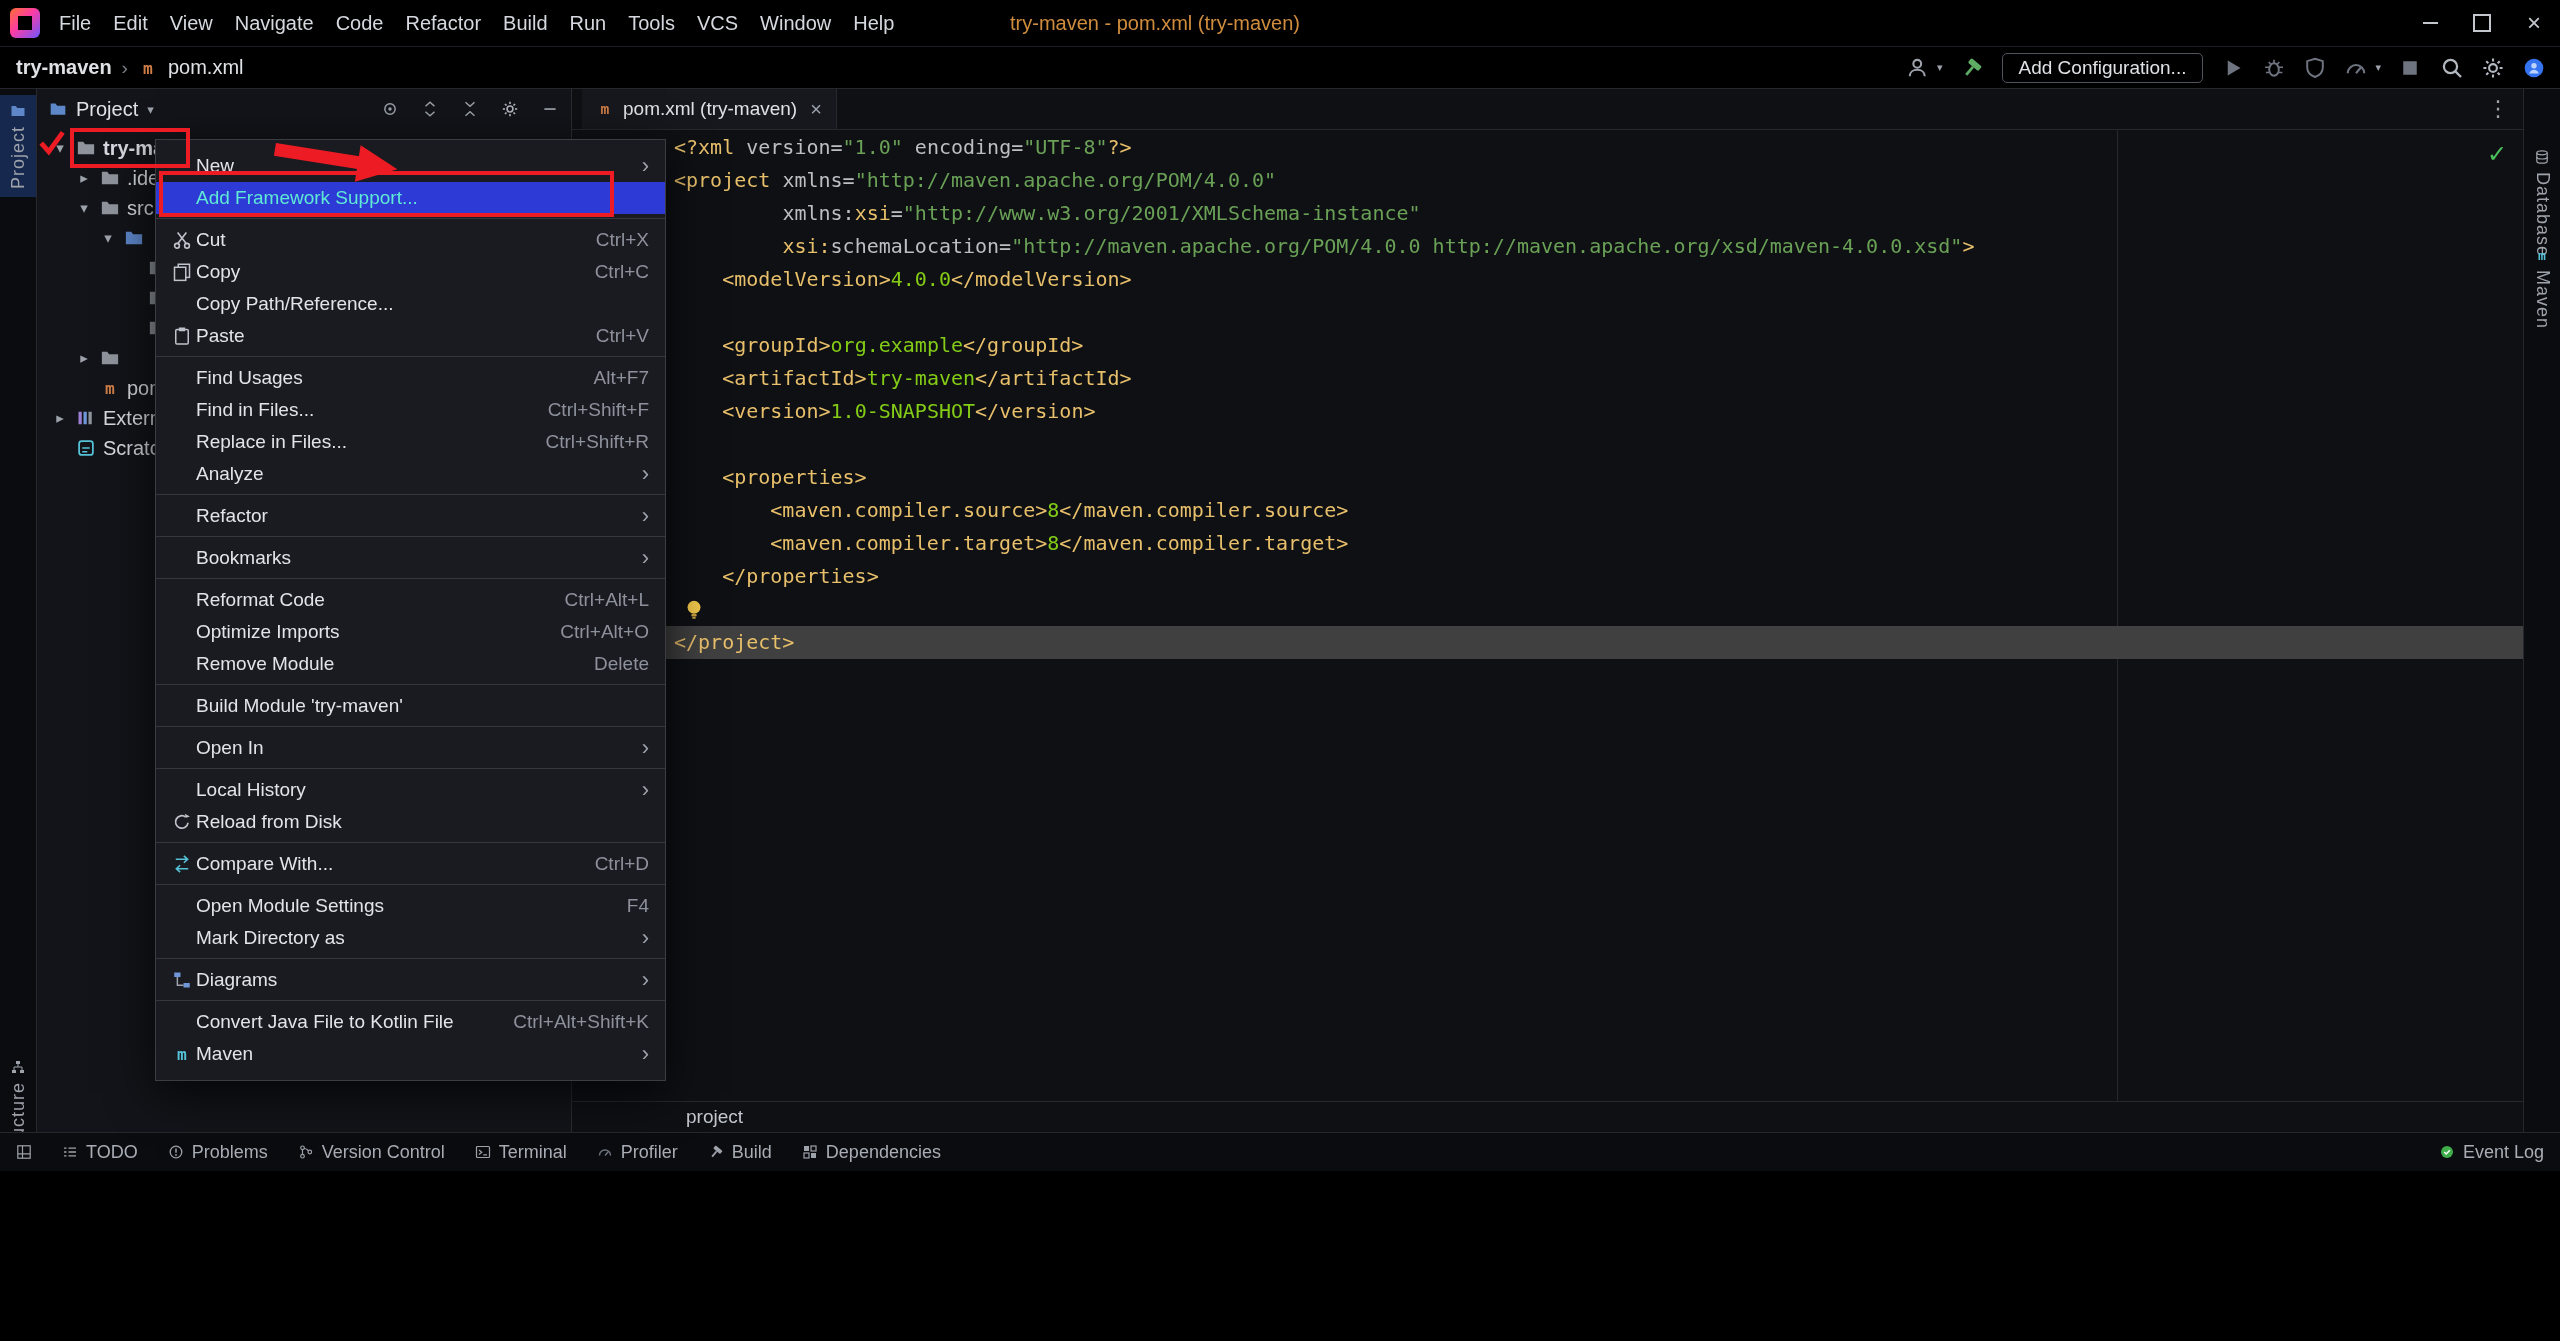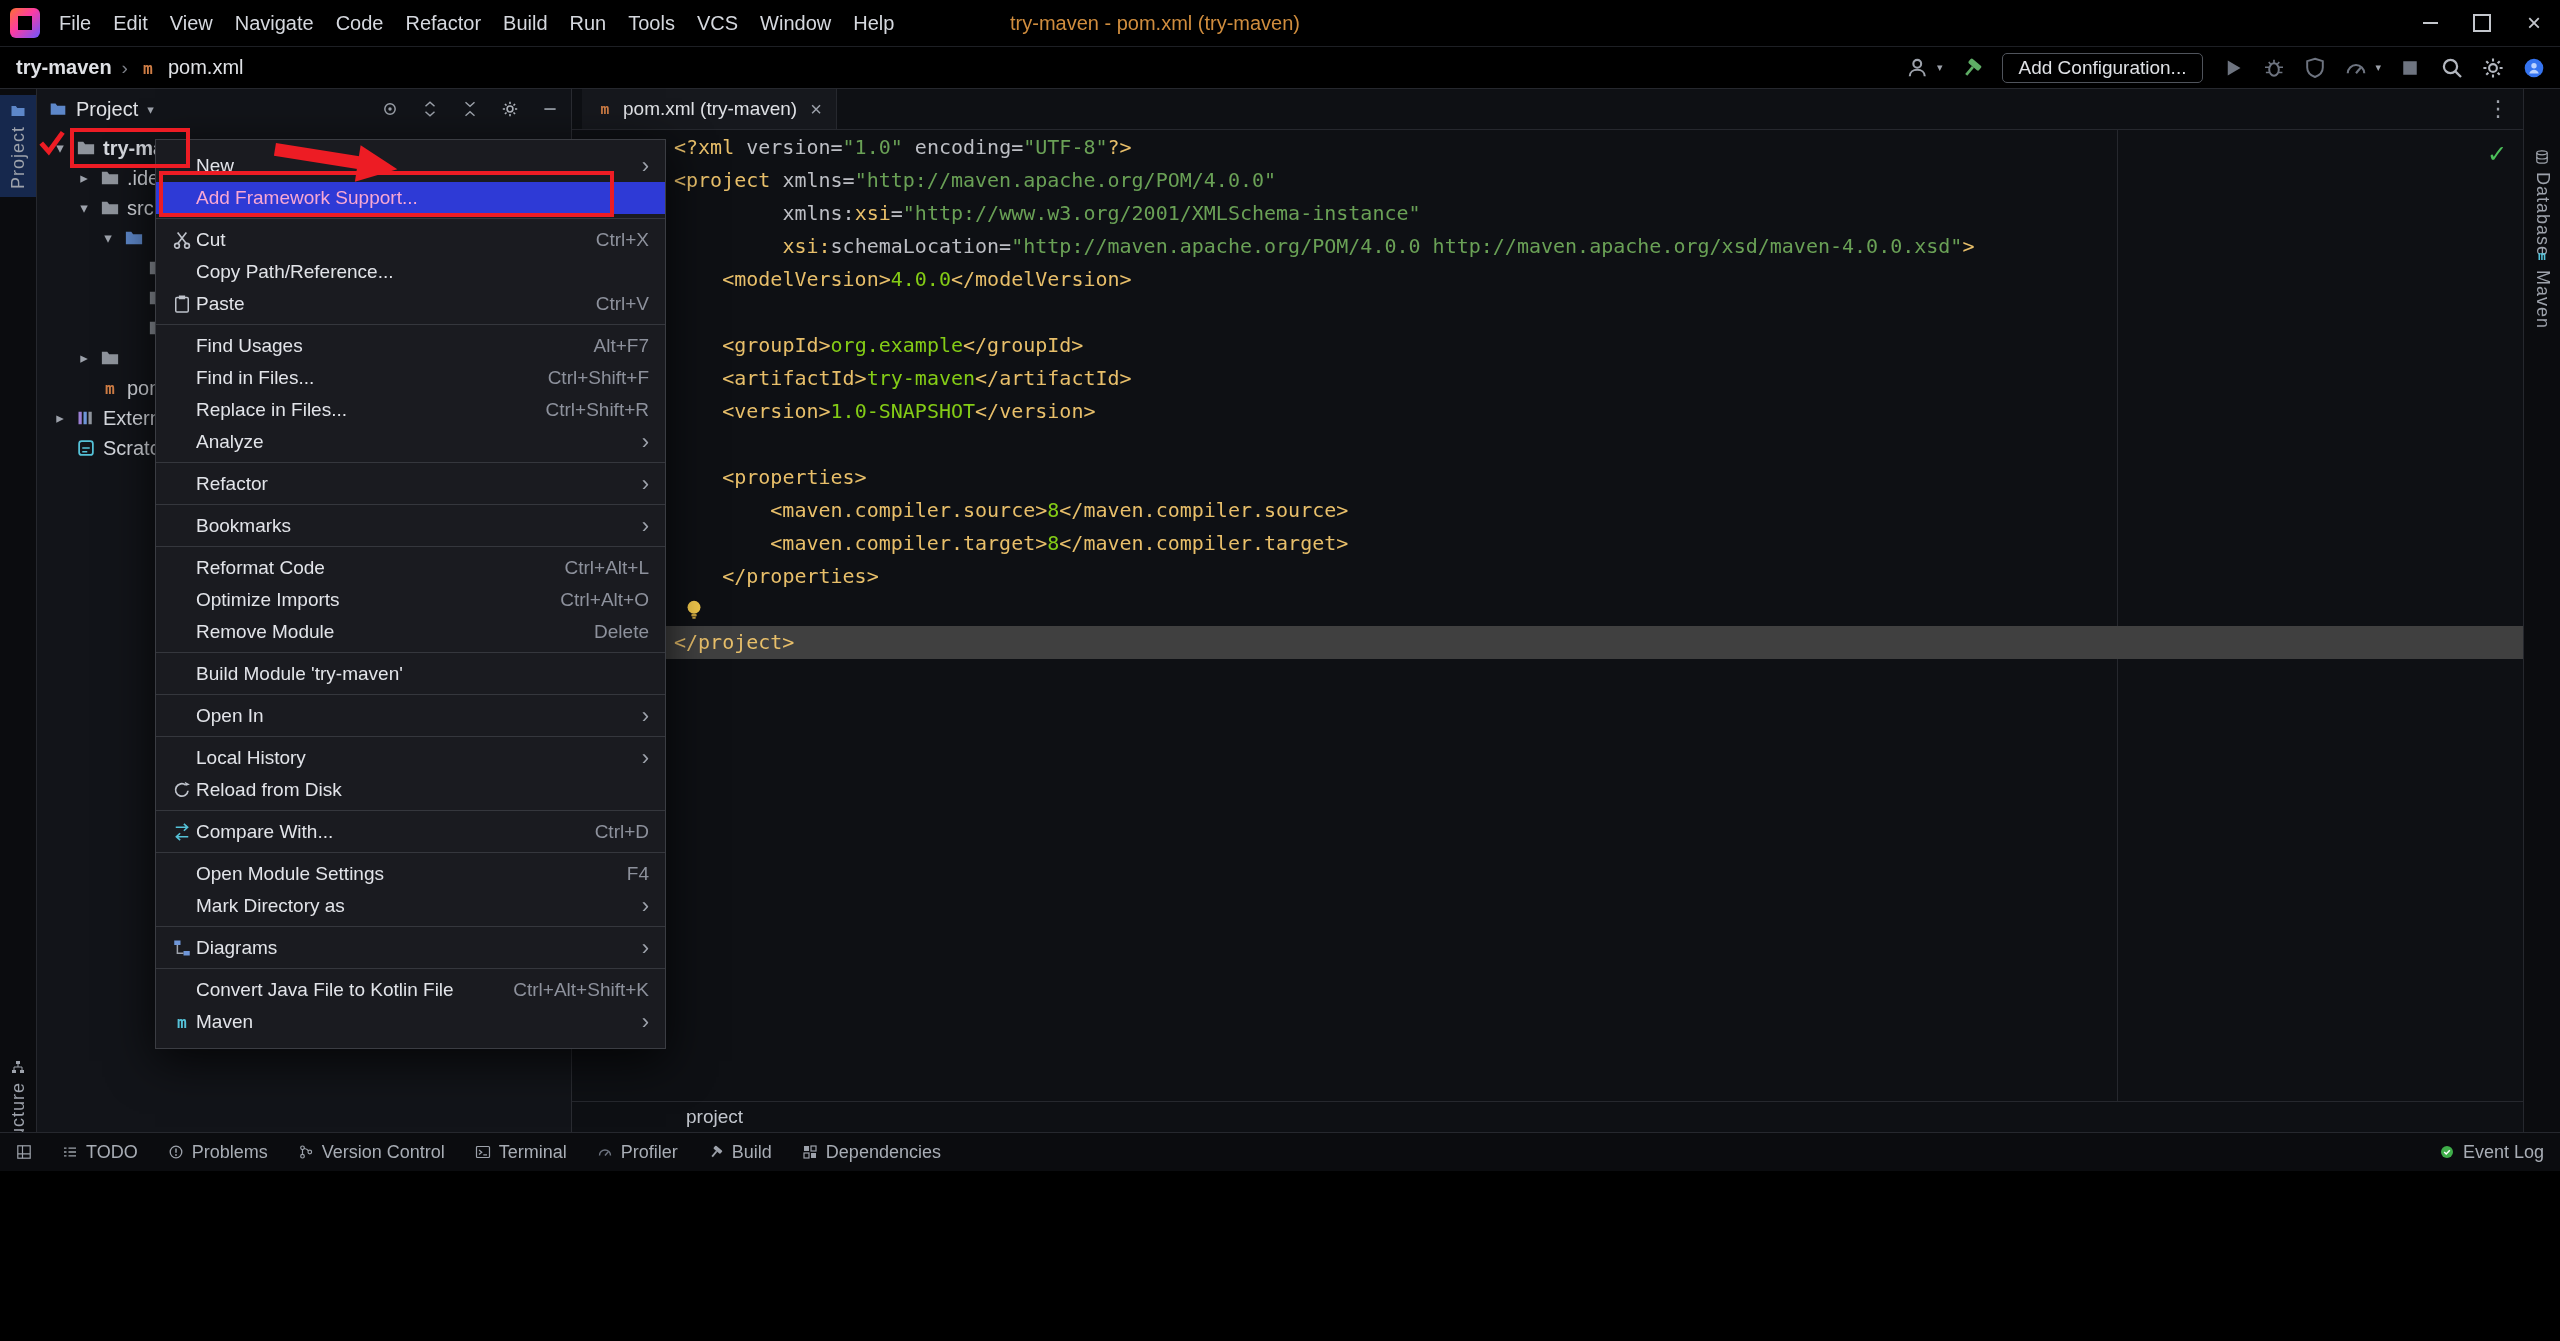--- a/index.html
+++ b/index.html
@@ -74,21 +74,21 @@
   #statusbar{position:absolute;left:0;right:0;bottom:0;height:39px;border-top:1px solid #26282e;background:#0b0c0f;
              display:flex;align-items:center;font-size:18px;color:#a8adb5;padding:0 16px;box-sizing:border-box}
   #sb-left{display:flex;align-items:center;gap:30px}
   .sb-item{display:flex;align-items:center;gap:8px}
   #sb-right{margin-left:auto;display:flex;align-items:center;gap:8px}
 
   
   #context-menu{position:absolute;left:155px;top:139px;width:511px;background:#1a1b20;border:1px solid #3b3d43;
                 box-shadow:0 12px 44px rgba(0,0,0,.75);padding:10px 0;z-index:40;font-size:19px;box-sizing:border-box}
   .cm-item{height:32px;display:flex;align-items:center;padding:0 16px 0 12px;color:#e2e4e9}
-  .cm-item.selected{background:#2e3ad6;color:#f9a8d4}
+  .cm-item.selected{background:#2e3ad6;color:#5eead4}
   .cm-icon{width:28px;flex:0 0 auto}
   .cm-label{white-space:nowrap}
   .cm-shortcut{margin-left:auto;color:#8d919c;white-space:nowrap}
   .cm-arrow{margin-left:auto;color:#9da2ab;font-size:22px;line-height:1}
   .cm-sep{height:10px;position:relative}
   .cm-sep::after{content:"";position:absolute;left:0;right:0;top:4px;height:1px;background:#35373d}
 
   
   .ann{position:absolute;z-index:60;pointer-events:none}
   #ann-rect-tree{left:70px;top:128px;width:112px;height:32px;border:4px solid #ed1c24}
@@ -569,20 +569,30 @@
           <svg viewBox="0 0 16 16">
             <path d="M4.5 2l7 9M11.5 2l-7 9" stroke="#bfc3cb" stroke-width="1.3" fill="none"></path>
             <circle cx="4" cy="12.6" r="1.9" fill="none" stroke="#bfc3cb" stroke-width="1.3"></circle>
             <circle cx="12" cy="12.6" r="1.9" fill="none" stroke="#bfc3cb" stroke-width="1.3"></circle>
           </svg>
         </span>
         <span class="cm-label">Cut</span>
         <span class="cm-shortcut">Ctrl+X</span>
       </div>
       <div class="cm-item">
+        <span class="cm-icon icon i20">
+          <svg viewBox="0 0 16 16">
+            <rect x="5" y="1.8" width="9" height="10.5" fill="none" stroke="#bfc3cb" stroke-width="1.2"></rect>
+            <rect x="2" y="4.2" width="9" height="10.5" fill="#1a1b20" stroke="#bfc3cb" stroke-width="1.2"></rect>
+          </svg>
+        </span>
+        <span class="cm-label">Copy</span>
+        <span class="cm-shortcut">Ctrl+C</span>
+      </div>
+      <div class="cm-item">
         <span class="cm-icon icon i20"></span>
         <span class="cm-label">Copy Path/Reference...</span>
       </div>
       <div class="cm-item">
         <span class="cm-icon icon i20">
           <svg viewBox="0 0 16 16">
             <rect x="3" y="2.8" width="10" height="11.5" rx="1" fill="none" stroke="#bfc3cb" stroke-width="1.2"></rect>
             <rect x="5.5" y="1.2" width="5" height="3" fill="#bfc3cb"></rect>
           </svg>
         </span>

